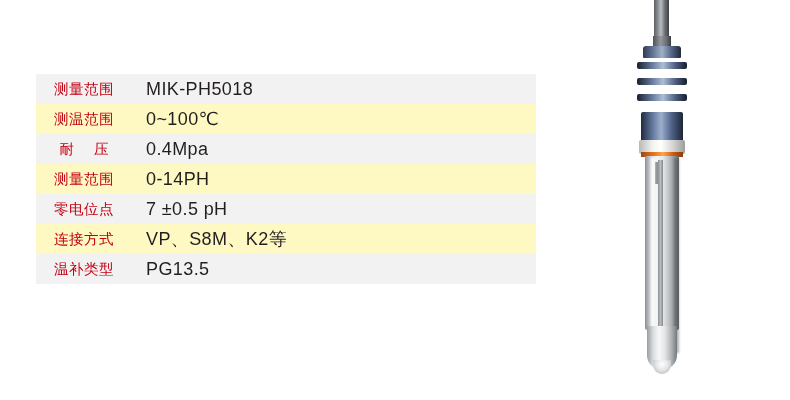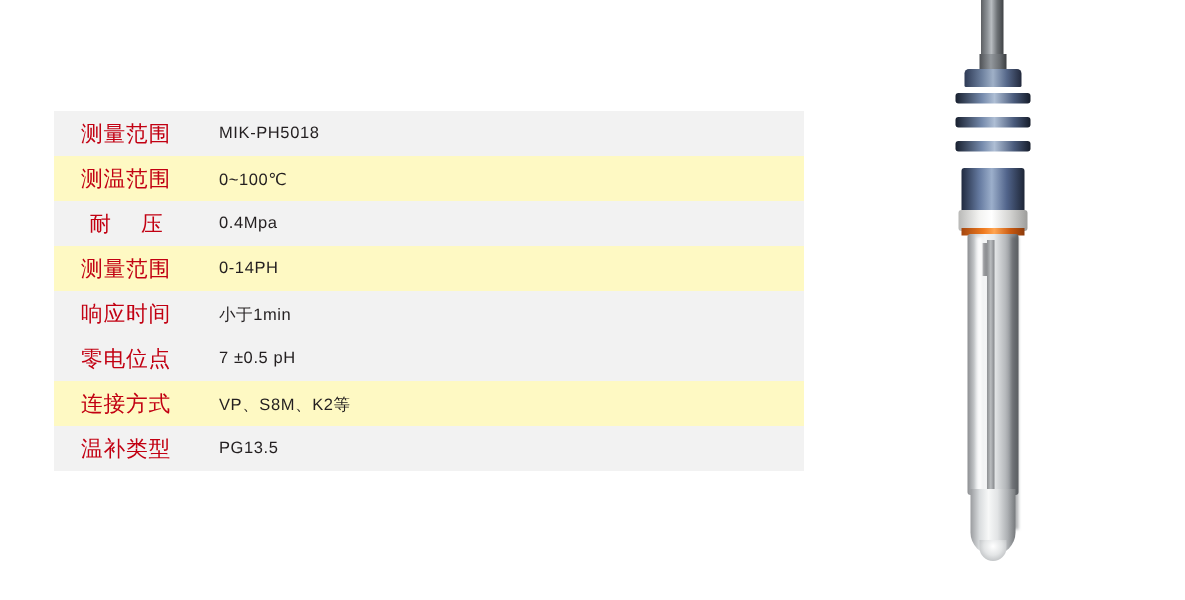--- a/index.html
+++ b/index.html
@@ -56,21 +56,21 @@
   td.label .lbl-inner {
     display: block;
     padding: 0 6px;
   }
   td.label.spaced .lbl-inner {
     letter-spacing: 8px;
     padding-left: 14px;
   }
   td.value {
     color: #231f20;
-    font-size: 11px;
+    font-size: 18px;
     padding-left: 14px;
     letter-spacing: 0.4px;
     white-space: nowrap;
   }
 
   
   .probe {
     position: absolute;
     left: 575px;
     top: 0;
@@ -233,26 +233,20 @@
         <td class="label spaced">
             <span class="lbl-inner">耐  压</span>
           </td>
         <td class="value">0.4Mpa</td>
       </tr>
       <tr class="odd">
         <td class="label">
             <span class="lbl-inner">测量范围</span>
           </td>
         <td class="value">0-14PH</td>
-      </tr>
-      <tr class="even">
-        <td class="label">
-            <span class="lbl-inner">响应时间</span>
-          </td>
-        <td class="value">小于1min</td>
       </tr>
       <tr class="even">
         <td class="label">
             <span class="lbl-inner">零电位点</span>
           </td>
         <td class="value">7 ±0.5 pH</td>
       </tr>
       <tr class="odd">
         <td class="label">
             <span class="lbl-inner">连接方式</span>

